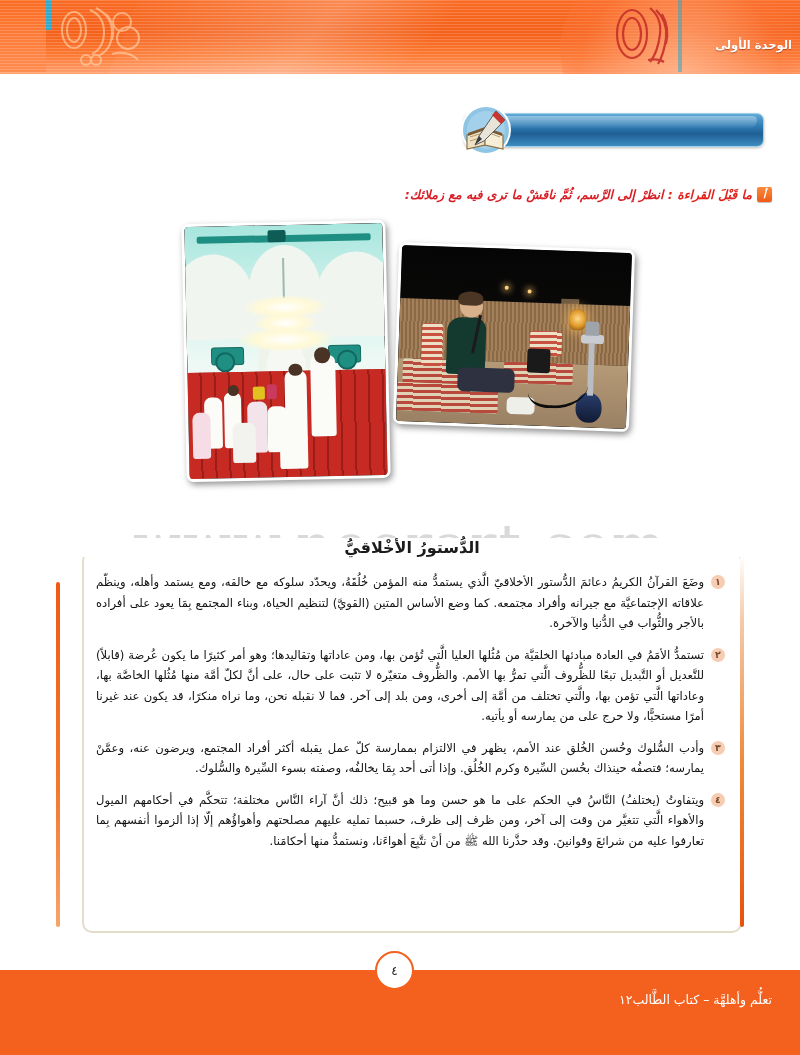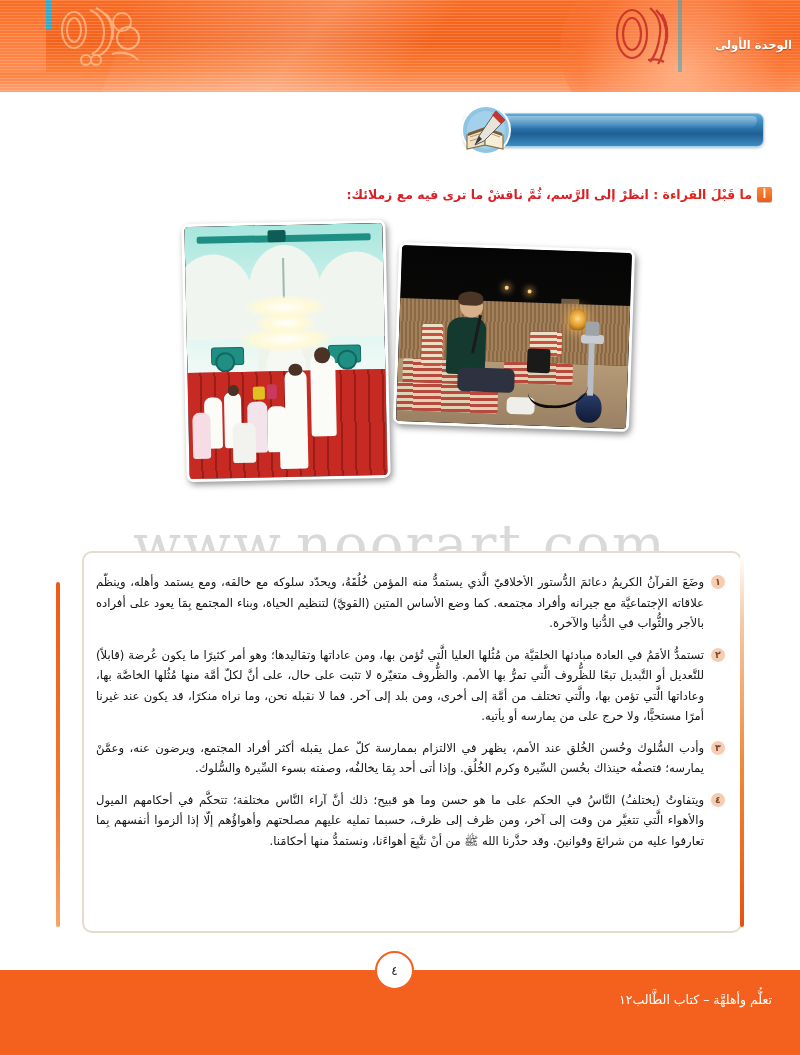--- a/index.html
+++ b/index.html
@@ -18,21 +18,21 @@
     height: 1055px;
     background: #ffffff;
     overflow: hidden;
   }
 
   
   .header {
     position: absolute;
     top: 0; left: 0;
     width: 800px;
-    height: 92px;
+    height: 74px;
     background: linear-gradient(180deg, #f96a22 0%, #f4611a 45%, #fc7a33 75%, #ffa070 100%);
     overflow: hidden;
   }
   .header-stripes {
     position: absolute;
     inset: 0;
     background: repeating-linear-gradient(
       180deg,
       rgba(255,255,255,0.17) 0px,
       rgba(255,255,255,0.17) 1px,
@@ -142,20 +142,21 @@
 
   
   .instr {
     position: absolute;
     direction: rtl;
     text-align: right;
     font-size: 12.5px;
     font-weight: bold;
     line-height: 18px;
     color: #d81f26;
+    font-style: italic;
   }
   .instr-a { top: 186px; right: 28px; width: 500px; }
   .instr-b { top: 501px; right: 28px; width: 720px; color: #d81f26; }
   .instr .lead { color: #e2241c; }
   .marker {
     display: inline-block;
     width: 15px; height: 15px;
     line-height: 15px;
     text-align: center;
     background: linear-gradient(180deg,#fb8b3c,#ef5a16);
@@ -514,20 +515,25 @@
       <div class="j-shisha-stem" style="left:82.5%;top:52%;width:2.5%;height:30%;"></div>
       <div class="j-shisha-top" style="left:79%;top:47%;width:10%;height:5%;"></div>
       <div class="j-shisha-top" style="left:81%;top:40%;width:6%;height:8%;background:#9fa3aa;border-radius:3px 3px 1px 1px;"></div>
       <div class="j-hose" style="left:57%;top:66%;width:26%;height:24%;"></div>
     </div>
   </div>
 
 
   <div class="watermark">www.noorart.com</div>
 
+  <div class="article-title-row">
+    <div class="title-rule-right"></div>
+    <div class="title-rule-left"></div>
+    <div class="article-title">الدُّستورُ الأخْلاقيُّ</div>
+  </div>
 
   <div class="textbox"></div>
   <div class="textbox-accent"></div>
   <div class="textbox-accent-left"></div>
 
   <div class="paras">
     <div class="para">
       <div class="para-num"><span>١</span></div>
       <div class="para-body">وضَعَ القرآنُ الكريمُ دعائمَ الدُّستور الأخلاقيّ الَّذي يستمدُّ منه المؤمن خُلُقَهُ، ويحدّد سلوكه مع خالقه، ومع يستمد وأهله، وينظّم علاقاته الإجتماعيَّة مع جيرانه وأفراد مجتمعه. كما وضع الأساس المتين (القويَّ) لتنظيم الحياة، وبناء المجتمع بِمَا يعود على أفراده بالأجر والثُّواب في الدُّنيا والآخرة.</div>
     </div>

